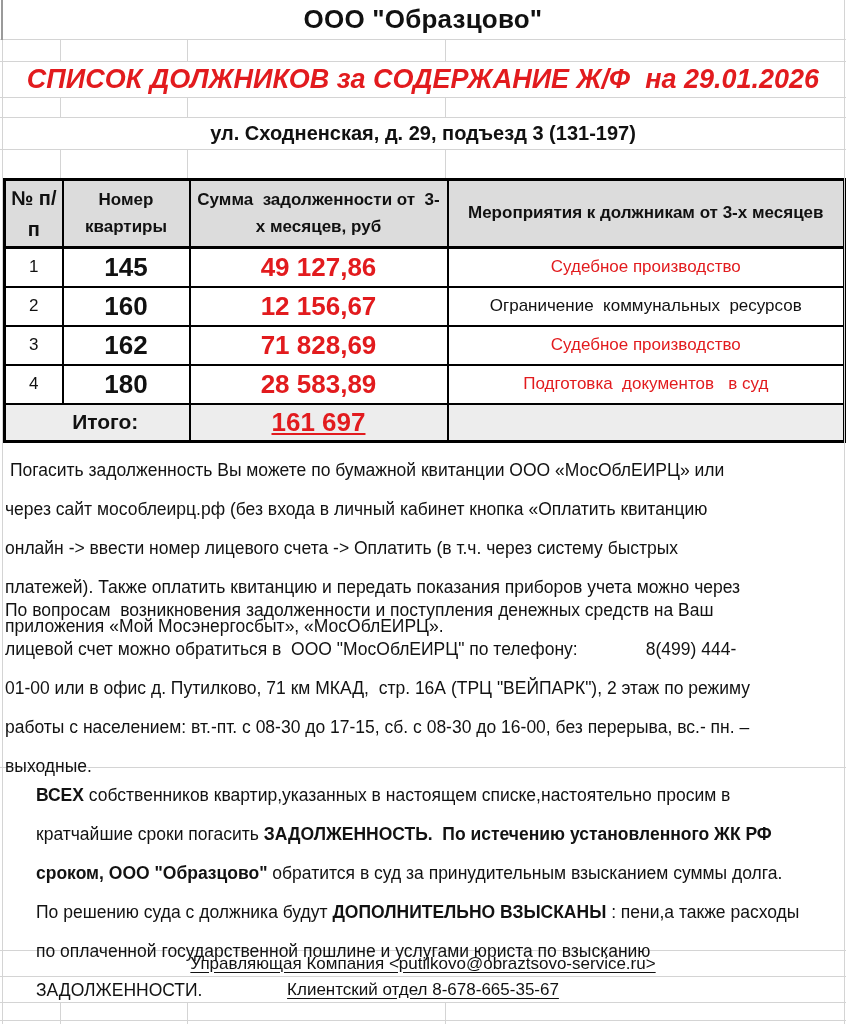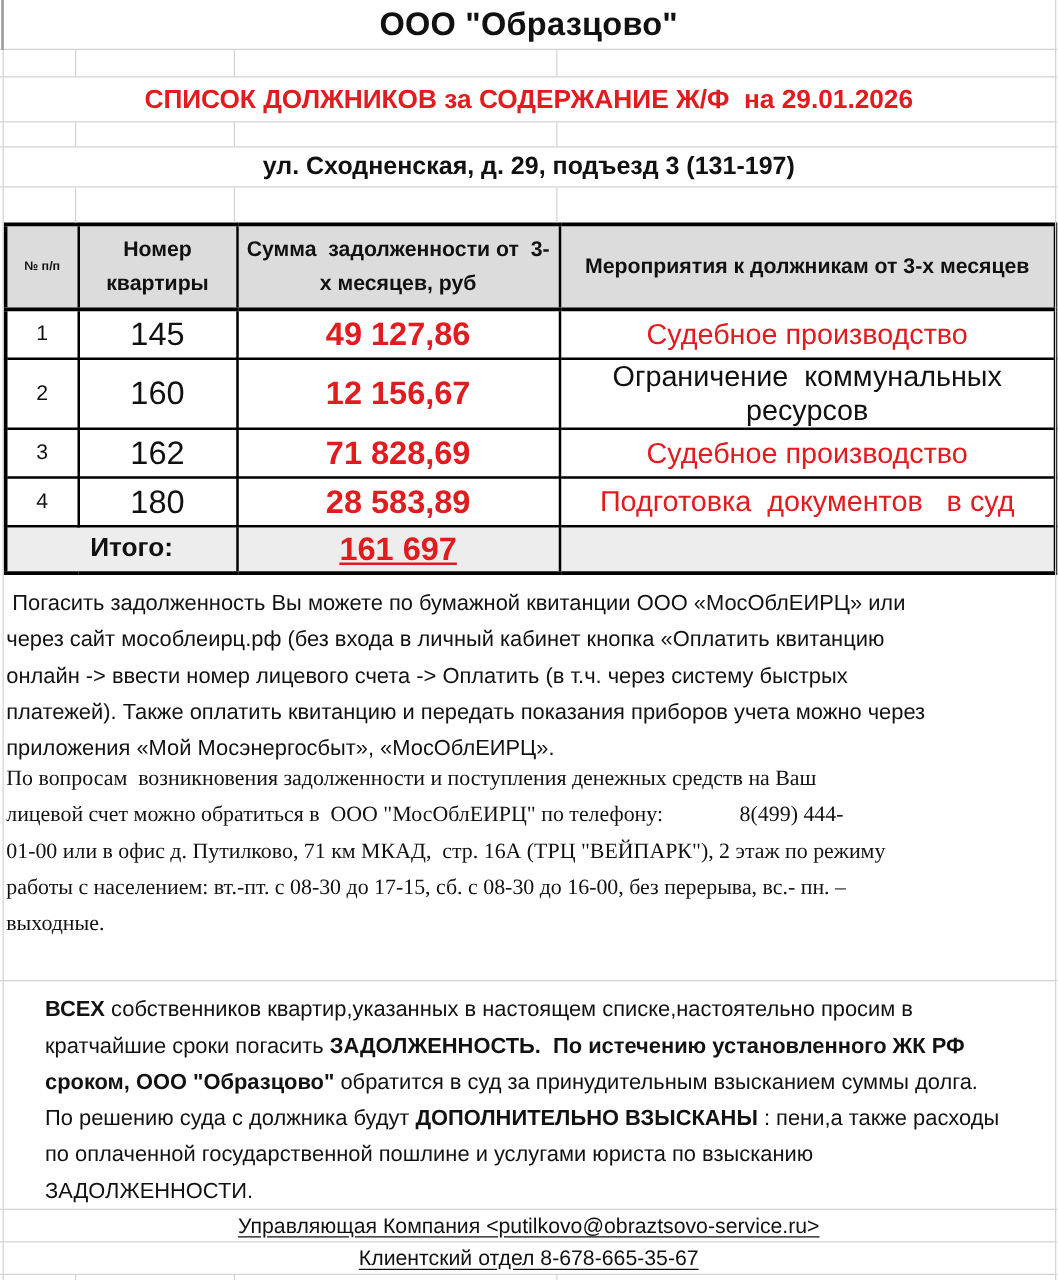--- a/index.html
+++ b/index.html
@@ -20,54 +20,54 @@
   #edge-left-top{position:absolute;left:1px;top:0;width:2px;height:40px;background:#9a9a9a;}
 
   
   .srow{width:846px;border-bottom:1px solid var(--grid);display:flex;align-items:center;justify-content:center;}
   .srow.nob{border-bottom:none;}
   .grid-empty{display:flex;align-items:stretch;justify-content:flex-start;}
   .grid-empty .gc{border-right:1px solid var(--grid);height:100%;}
   .gc.c1{width:61px;} .gc.c2{width:127px;} .gc.c3{width:258px;} .gc.c4{flex:1;border-right:none;}
 
   .company-title{height:40px;font-size:26px;font-weight:bold;letter-spacing:0.2px;}
-  .list-title{height:36px;font-size:21px;font-weight:bold;color:var(--red);white-space:pre-wrap;}
+  .list-title{height:36px;font-size:27px;font-weight:bold;color:var(--red);white-space:pre-wrap;font-style:italic;}
   .addr{height:32px;font-size:20px;font-weight:bold;}
 
   
   table{
     border-collapse:collapse;table-layout:fixed;
     margin-left:3px;width:840px;border:3px solid var(--border);
   }
   th,td{border:2px solid var(--border);text-align:center;vertical-align:middle;padding:0 2px;overflow:hidden;}
   thead tr{height:68px;}
   thead th{
     background:var(--header-bg);font-weight:bold;font-size:17px;
     white-space:pre-wrap;line-height:1.55;border-top-width:3px;border-bottom-width:3px;
   }
-  thead th.h-num{font-size:10px;padding:0 1px;}
+  thead th.h-num{font-size:20px;padding:0 1px;}
   tbody tr.data-row{height:39px;}
   td.cell-num{font-size:17px;font-weight:normal;}
-  td.cell-apt{font-size:26px;font-weight:normal;}
+  td.cell-apt{font-size:26px;font-weight:bold;}
   td.cell-sum{font-size:26px;font-weight:bold;color:var(--red);}
-  td.cell-act{font-size:23px;white-space:pre-wrap;}
+  td.cell-act{font-size:17px;white-space:pre-wrap;}
   td.cell-act.red{color:var(--red);}
   tr.total-row{height:38px;}
   tr.total-row td{background:var(--total-bg);border-bottom-width:3px;}
   td.total-label{font-size:21px;font-weight:bold;padding-left:18px;}
   td.total-value{font-size:26px;font-weight:bold;color:var(--red);text-decoration:underline;}
   td.total-blank{background:var(--total-bg);}
 
   
   .para{
-    width:846px;font-size:17.5px;line-height:29px;white-space:pre-wrap;
+    width:846px;font-size:17.5px;line-height:39px;white-space:pre-wrap;
     padding:4px 3px 0 5px;color:#121212;
   }
   #para1{height:146px;padding-top:8px;}
-  #para2{height:150px;padding-top:2px;font-family:Liberation Serif, serif;}
+  #para2{height:150px;padding-top:2px;}
   #para3{height:172px;padding-top:8px;padding-left:36px;}
   .para b{font-weight:bold;}
   .band{width:846px;height:29px;border-bottom:1px solid var(--grid);}
   .spacer11{width:846px;height:11px;border-bottom:1px solid var(--grid);}
 
   .frow{height:26px;font-size:17px;}
   .frow span{text-decoration:underline;text-underline-offset:3px;text-align:right;}
   .g1{height:18px;} .g2{height:6px;border-bottom:none;}
 </style>
 </head>

